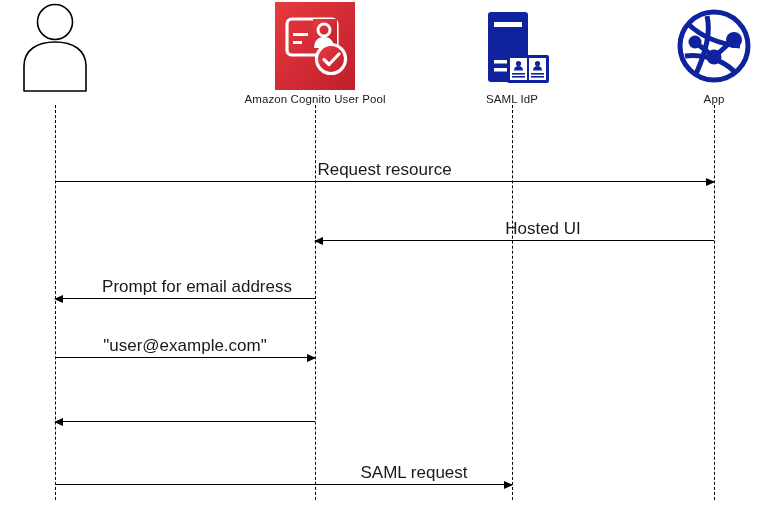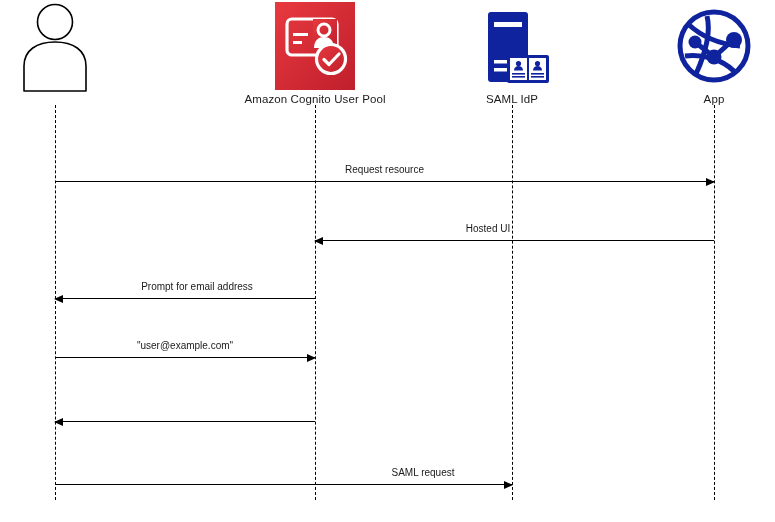--- a/index.html
+++ b/index.html
@@ -59,21 +59,21 @@
     right: -1px;
     border-left: 9px solid #000000;
   }
   .arrowhead.left {
     left: -1px;
     border-right: 9px solid #000000;
   }
   .message-label {
     position: absolute;
     text-align: left;
-    font-size: 10px;
+    font-size: 17px;
     color: #1a1a1a;
     line-height: 15px;
     white-space: nowrap;
     transform: translateX(-50%);
   }
   .message-label .sub {
     display: block;
     font-style: italic;
   }
   svg { display: block; }
@@ -182,21 +182,21 @@
   <div class="message" style="left:55px; top:181px; width:659px;">
     <span class="arrowhead right"></span>
   </div>
   <div class="message-label" style="left:384.5px; top:162px;">
     <span>Request resource</span>
   </div>
 
   <div class="message" style="left:315px; top:240px; width:399px;">
     <span class="arrowhead left"></span>
   </div>
-  <div class="message-label" style="left:488px; top:221px;">
+  <div class="message-label" style="left:543px; top:221px;">
     <span>Hosted UI</span>
   </div>
 
   <div class="message" style="left:55px; top:298px; width:260px;">
     <span class="arrowhead left"></span>
   </div>
   <div class="message-label" style="left:185px; top:279px;margin-left:12px;">
     <span>Prompt for email address</span>
   </div>
 
@@ -207,17 +207,17 @@
     <span>"user@example.com"</span>
   </div>
 
   <div class="message" style="left:55px; top:421px; width:260px;">
     <span class="arrowhead left"></span>
   </div>
 
   <div class="message" style="left:55px; top:484px; width:457px;">
     <span class="arrowhead right"></span>
   </div>
-  <div class="message-label" style="left:414px; top:465px;margin-left:9px;">
+  <div class="message-label" style="left:414px; top:465px;">
     <span>SAML request</span>
   </div>
 
 </div>
 
 </body></html>

